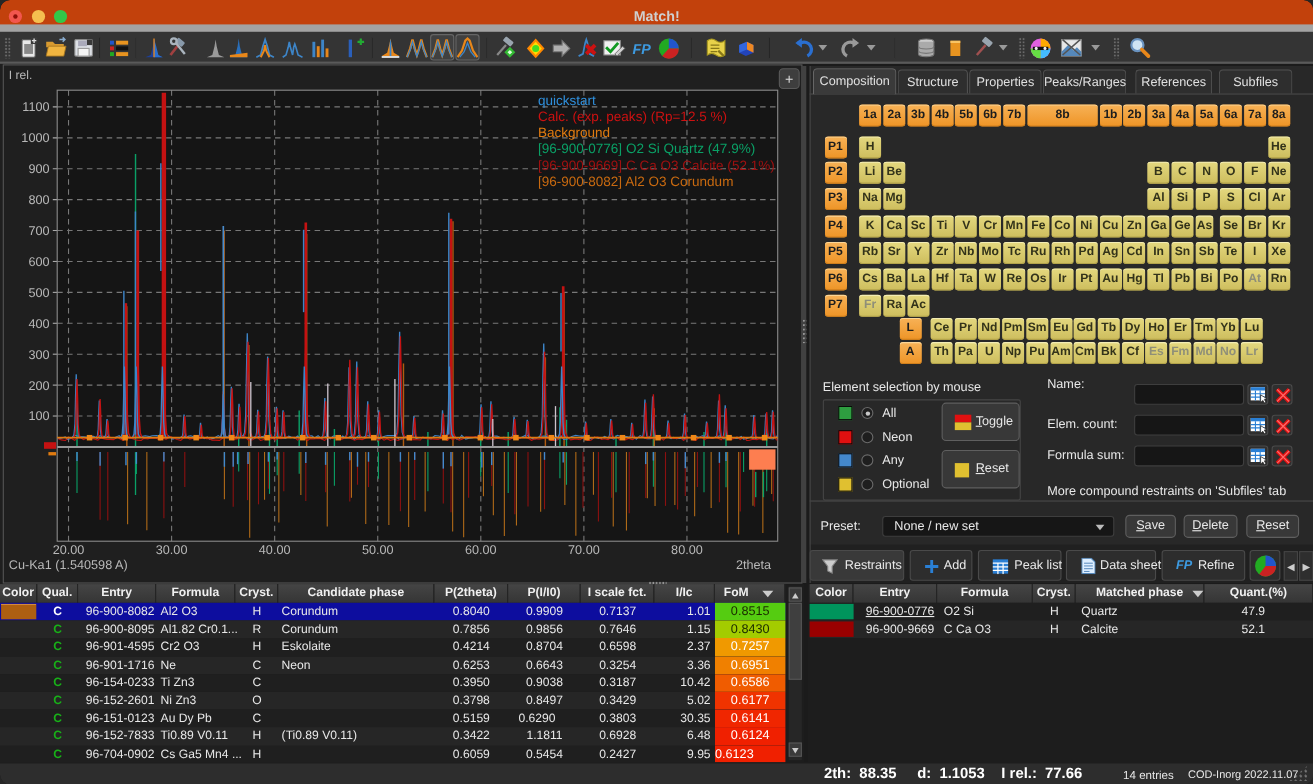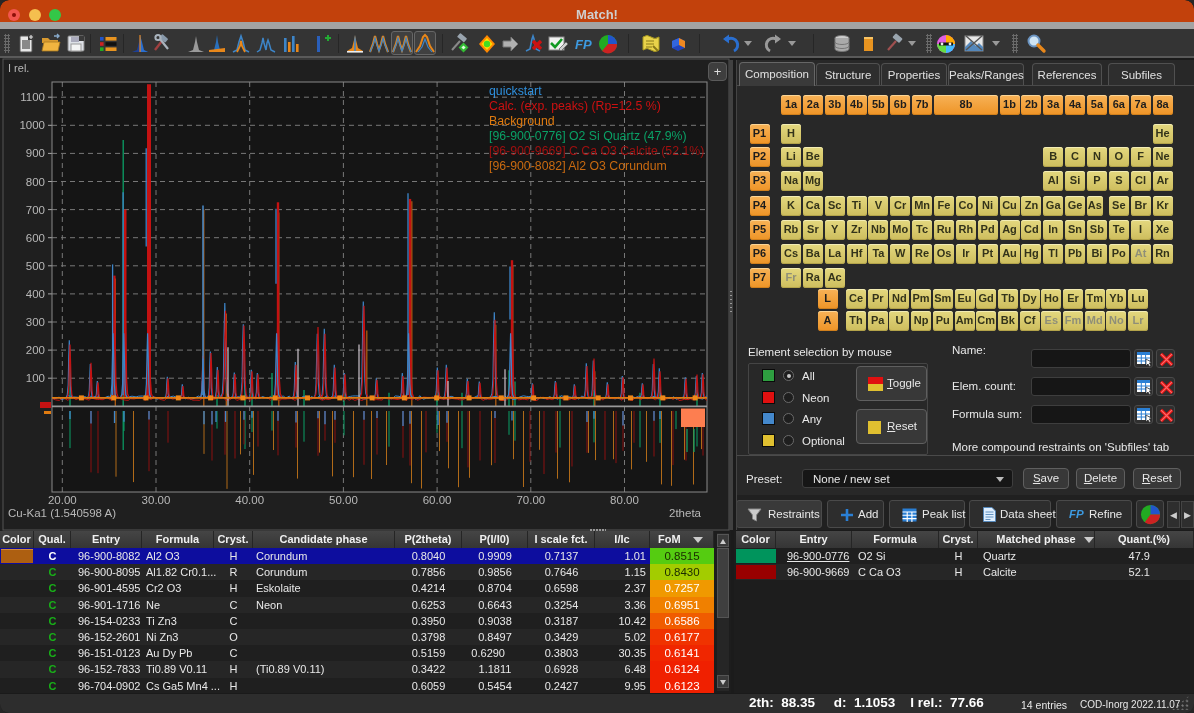--- a/index.html
+++ b/index.html
@@ -929,21 +929,21 @@
 <div class="abs" style="left:0;top:677.6px;width:714px;height:16.2px;background:#1f1f1f"></div>
 <div class="cell" style="left:34px;top:677.6px;width:37px;text-align:center;font-weight:bold;color:#18b018">C</div>
 <div class="cell" style="left:78px;top:677.6px;">96-704-0902</div>
 <div class="cell" style="left:146px;top:677.6px;">Cs Ga5 Mn4 ...</div>
 <div class="cell" style="left:214px;top:677.6px;width:39px;text-align:center">H</div>
 <div class="cell" style="left:256px;top:677.6px;"></div>
 <div class="cell" style="left:395px;top:677.6px;width:67px;text-align:center">0.6059</div>
 <div class="cell" style="left:462px;top:677.6px;width:66px;text-align:center">0.5454</div>
 <div class="cell" style="left:528px;top:677.6px;width:67px;text-align:center">0.2427</div>
 <div class="cell" style="left:586px;top:677.6px;width:60px;text-align:right">9.95</div>
-<div class="abs" style="left:650px;top:677.6px;width:64px;height:16.2px;background:#f02000;color:#ffffff;font-size:11.5px;text-align:center;line-height:16.2px">0.6123</div>
+<div class="abs" style="left:650px;top:677.6px;width:64px;height:16.2px;background:#f02000;color:#ffffff;font-size:11.5px;text-align:left;line-height:16.2px">0.6123</div>
 <div class="abs" style="left:717px;top:533px;width:12px;height:158px;background:#262626"></div>
 <div class="abs" style="left:717px;top:534px;width:12px;height:13px;background:#3a3a3a;border:1px solid #555"></div>
 <div class="abs" style="left:719.5px;top:539px;width:0;height:0;border-left:3.5px solid transparent;border-right:3.5px solid transparent;border-bottom:5px solid #ccc"></div>
 <div class="abs" style="left:717px;top:548px;width:12px;height:70px;background:#3f3f3f;border:1px solid #555"></div>
 <div class="abs" style="left:717px;top:675px;width:12px;height:13px;background:#3a3a3a;border:1px solid #555"></div>
 <div class="abs" style="left:719.5px;top:680px;width:0;height:0;border-left:3.5px solid transparent;border-right:3.5px solid transparent;border-top:5px solid #ccc"></div>
 <div class="abs" style="left:590px;top:529px;width:16px;height:2px;background-image:radial-gradient(circle at 1px 1px,#999 0.8px,transparent 1px);background-size:3px 2px"></div>
 <div class="abs" style="left:734px;top:531px;width:460px;height:162px;background:#1d1d1d"></div>
 <div class="thead" style="left:736px;top:531px;width:40px;height:17px;line-height:17px">Color</div>
 <div class="thead" style="left:776px;top:531px;width:76px;height:17px;line-height:17px">Entry</div>

